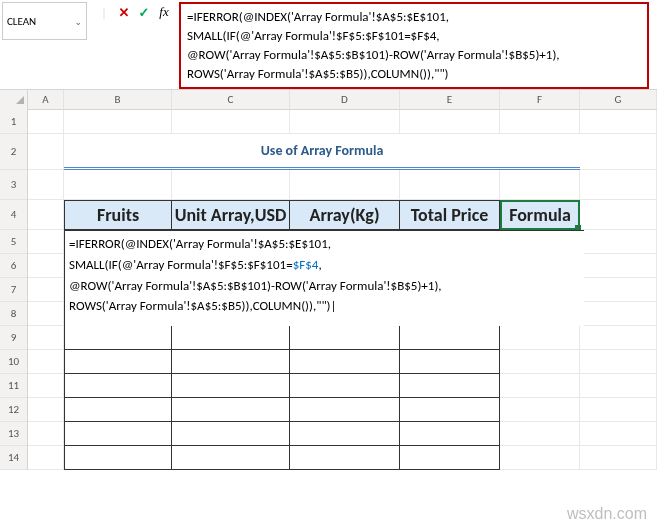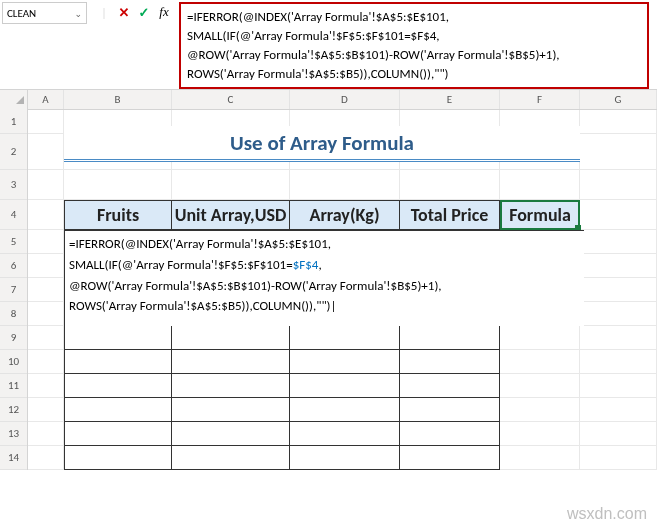--- a/index.html
+++ b/index.html
@@ -15,21 +15,21 @@
     
     .formula-bar-row {
       display: flex;
       align-items: flex-start;
       border-bottom: 1px solid #d4d4d4;
       background: #fff;
       height: 90px;
     }
     .name-box {
       width: 85px;
-      height: 22px;
+      height: 38px;
       border: 1px solid #ccc;
       background: #fff;
       display: flex;
       align-items: center;
       justify-content: space-between;
       padding: 0 4px;
       margin: 2px;
       font-size: 11px;
     }
     .name-box .dropdown-arrow { color: #666; font-size: 9px; }
@@ -118,27 +118,27 @@
       align-items: center;
       padding: 0 4px;
       font-size: 11px;
       overflow: visible;
       white-space: nowrap;
     }
     
     .title-cell {
       position: absolute;
       left: 36px;
-      top: 16px;
+      top: 24px;
       width: 516px;
       height: 36px;
       background:#fff;
       border-bottom: 3px double #4a8bc5;
       color: #2e5c8a;
-      font-size: 21px;
+      font-size: 14px;
       font-weight: bold;
       display:flex; align-items:center; justify-content:center;
     }
     
     .table-outer {
       position: absolute;
       left: 36px;
       top: 90px;
       width: 516px;
     }

